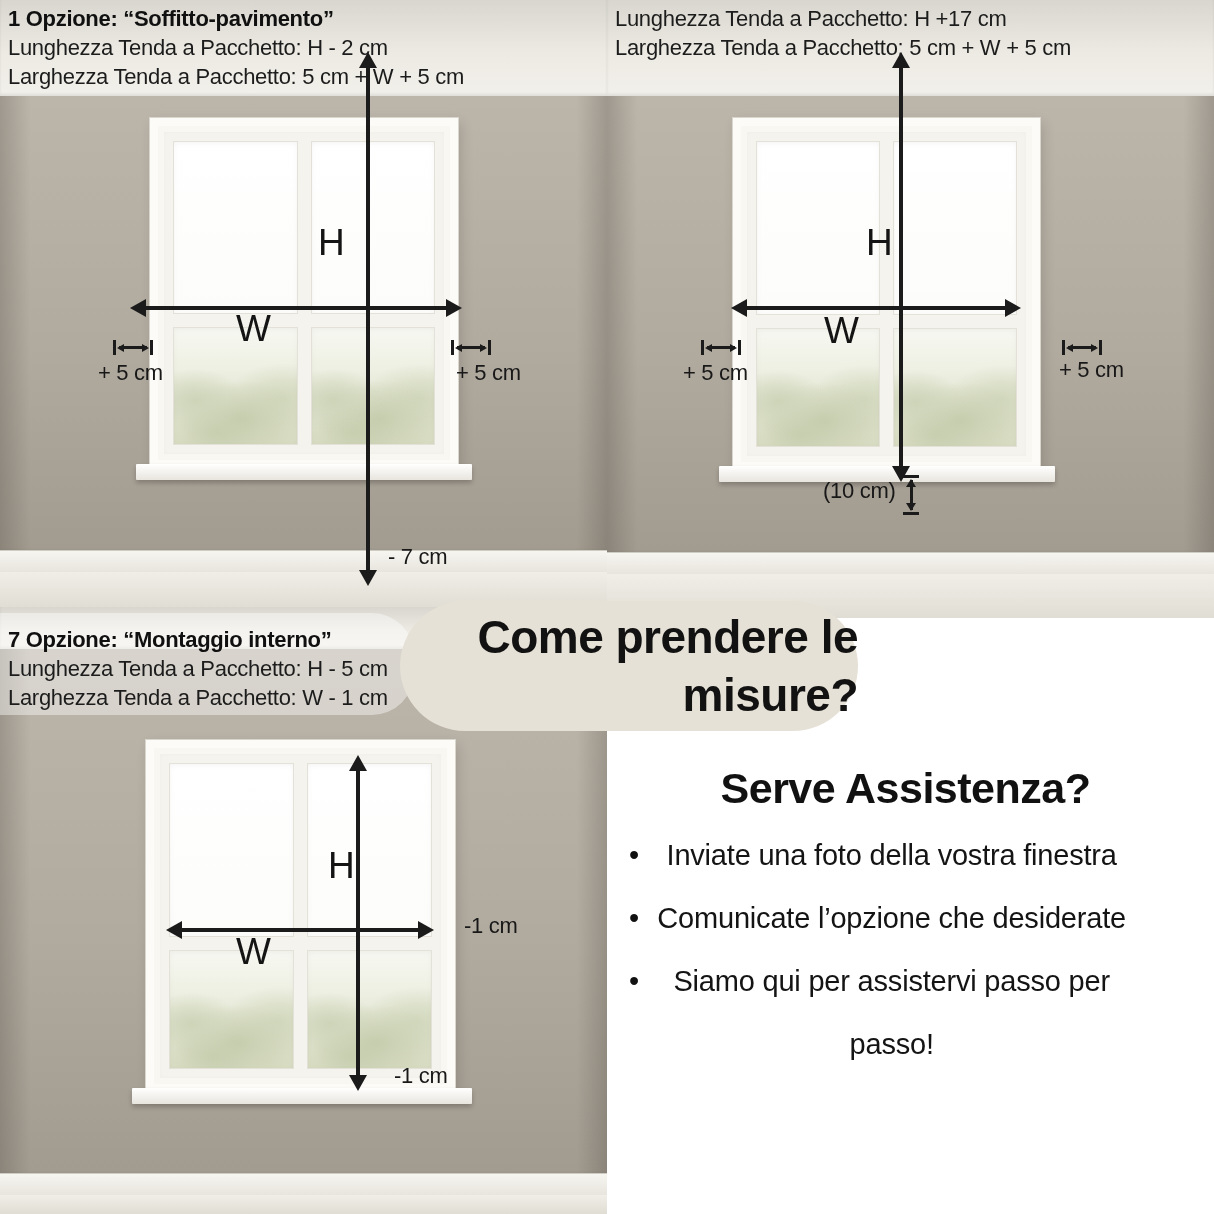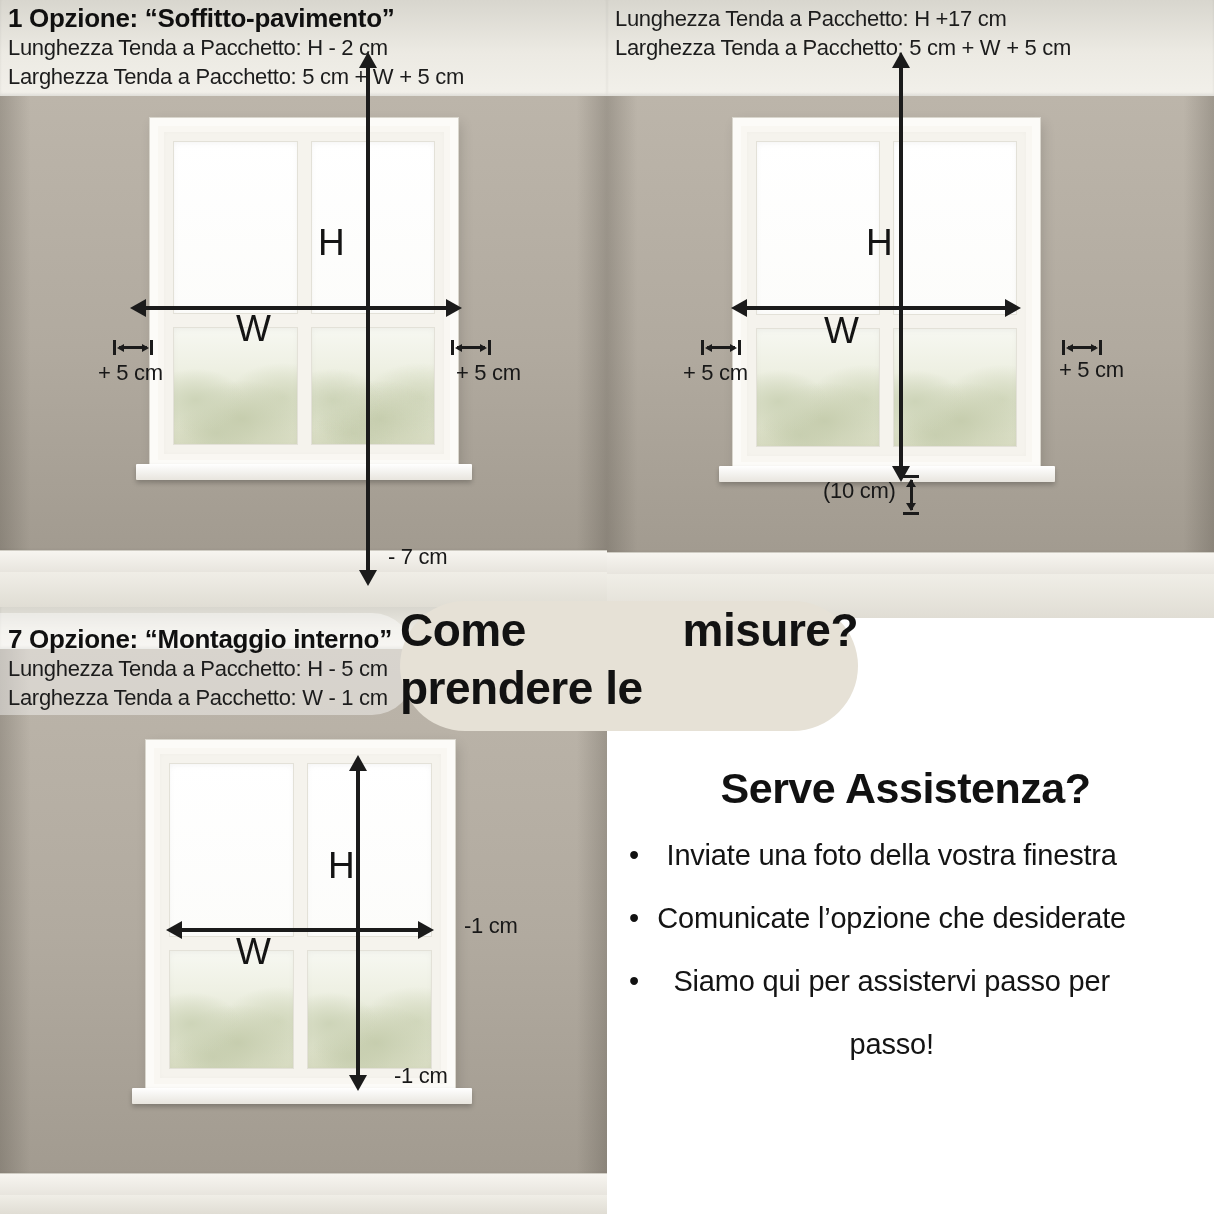--- a/index.html
+++ b/index.html
@@ -60,21 +60,21 @@
   #quad1 .window{left:150px;top:118px;width:308px;height:350px;}
   #quad1 .sill{left:136px;top:464px;width:336px;height:16px;}
   #quad2 .window{left:126px;top:118px;width:307px;height:352px;}
   #quad2 .sill{left:112px;top:466px;width:336px;height:16px;}
   #quad3 .window{left:146px;top:133px;width:309px;height:352px;}
   #quad3 .sill{left:132px;top:481px;width:340px;height:16px;}
 
   
   .opt-text{position:absolute;left:8px;top:4px;z-index:4;}
   #quad3 .opt-text{top:18px;}
-  .opt-title{font-weight:bold;font-size:26px;line-height:29px;color:#101010;letter-spacing:-0.3px;}
+  .opt-title{font-weight:bold;font-size:22px;line-height:29px;color:#101010;letter-spacing:-0.3px;}
   .opt-line{font-size:22px;line-height:29px;color:#1c1c1c;letter-spacing:-0.3px;}
   .band{position:absolute;background:rgba(255,255,255,0.42);
     border-radius:0 42px 42px 0;z-index:2;}
   #quad3 .band{left:0;top:6px;width:414px;height:102px;}
 
   
   .vline{position:absolute;width:4px;background:#1b1b1b;z-index:3;}
   .hline{position:absolute;height:4px;background:#1b1b1b;z-index:3;}
   .ah{position:absolute;width:0;height:0;border-style:solid;z-index:3;}
   .ah-up{border-width:0 9px 16px 9px;border-color:transparent transparent #1b1b1b transparent;}
@@ -141,21 +141,21 @@
   .vsmt-t{top:0;} .vsmt-b{bottom:0;}
   .vsm-line{position:absolute;top:5px;bottom:5px;left:6.5px;width:3px;background:#1b1b1b;}
   .vsm-u{position:absolute;width:0;height:0;border-style:solid;left:3px;top:4px;
     border-width:0 5px 8px 5px;border-color:transparent transparent #1b1b1b transparent;}
   .vsm-d{position:absolute;width:0;height:0;border-style:solid;left:3px;bottom:4px;
     border-width:8px 5px 0 5px;border-color:#1b1b1b transparent transparent transparent;}
 
   
   .title-pill{position:absolute;left:400px;top:601px;width:458px;height:130px;
     background:#e6e1d6;border-radius:66px;z-index:6;
-    display:flex;flex-direction:row;justify-content:center;align-items:flex-start;}
+    display:flex;flex-direction:column;justify-content:center;align-items:flex-end;}
   .title-line{font-size:46px;font-weight:bold;color:#121212;line-height:58px;letter-spacing:-0.5px;}
 
   
   .assist-panel{position:absolute;left:607px;top:618px;width:607px;height:596px;
     background:#ffffff;z-index:2;}
   .assist-title{position:absolute;left:0;right:10px;top:146px;text-align:center;
     font-size:43px;font-weight:bold;color:#111111;letter-spacing:-0.5px;}
   .bullets{position:absolute;left:22px;top:206px;width:560px;}
   .bullet-item{display:flex;text-align:center;}
   .dot{font-size:29px;line-height:63px;color:#111111;}

